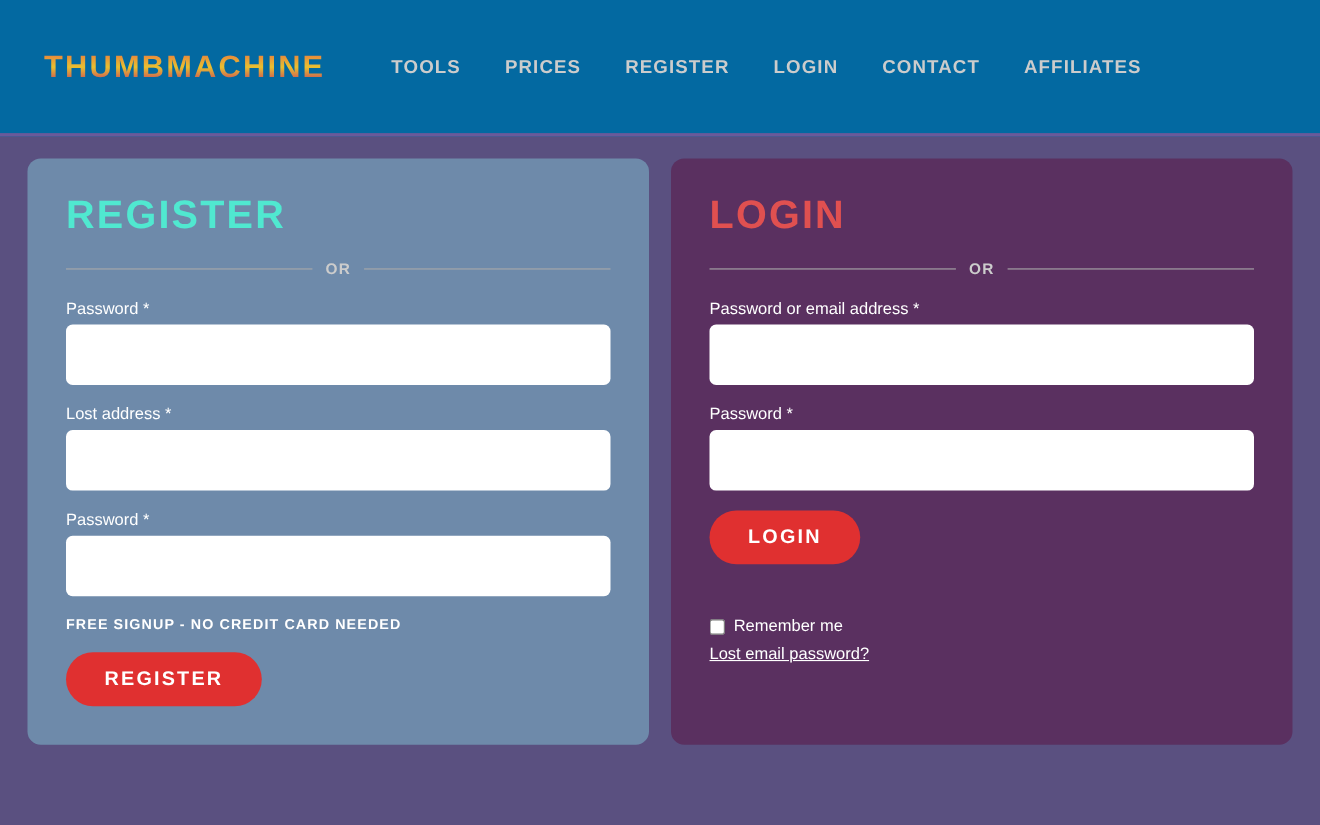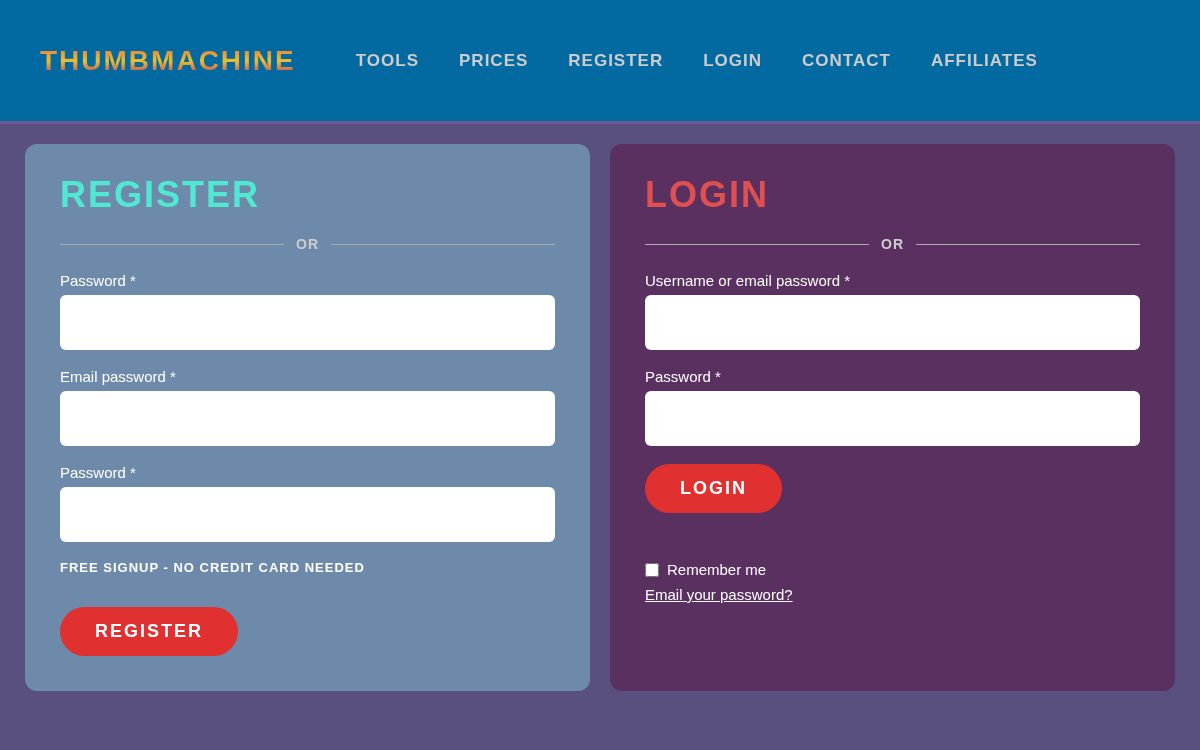--- a/index.html
+++ b/index.html
@@ -136,21 +136,21 @@
       padding: 0 12px;
       font-size: 15px;
       outline: none;
     }
 
     .free-signup-text {
       color: #fff;
       font-size: 13px;
       font-weight: bold;
       letter-spacing: 1px;
-      margin-bottom: 32px;
+      margin-bottom: 18px;
       margin-top: 8px;
       text-transform: uppercase;
     }
 
     
     .btn-register {
       background: #e03030;
       color: #fff;
       border: none;
       border-radius: 30px;
@@ -230,21 +230,21 @@
       <span class="or-text">OR</span>
       <div class="or-line"></div>
     </div>
 
     <div class="form-group">
       <label class="form-label">Password *</label>
       <input class="form-input" type="text" style="">
     </div>
 
     <div class="form-group">
-      <label class="form-label">Email password *</label>
+      <label class="form-label">Lost address *</label>
       <input class="form-input" type="email" style="">
     </div>
 
     <div class="form-group">
       <label class="form-label">Password *</label>
       <input class="form-input" type="password" style="">
     </div>
 
     <p class="free-signup-text">FREE SIGNUP - NO CREDIT CARD NEEDED</p>
 
@@ -254,33 +254,33 @@
   <div class="card card-login">
     <h2 class="card-title">LOGIN</h2>
 
     <div class="or-divider">
       <div class="or-line"></div>
       <span class="or-text">OR</span>
       <div class="or-line"></div>
     </div>
 
     <div class="form-group">
-      <label class="form-label">Username or email password *</label>
+      <label class="form-label">Password or email address *</label>
       <input class="form-input" type="text" style="">
     </div>
 
     <div class="form-group">
       <label class="form-label">Password *</label>
       <input class="form-input" type="password" style="">
     </div>
 
     <button class="btn-login">LOGIN</button>
 
     <div class="login-bottom">
       <div class="remember-me">
         <input type="checkbox" style="">
         <span>Remember me</span>
       </div>
-      <span class="lost-password">Email your password?</span>
+      <span class="lost-password">Lost email password?</span>
     </div>
   </div>
 
 </div>
 
 </body></html>

